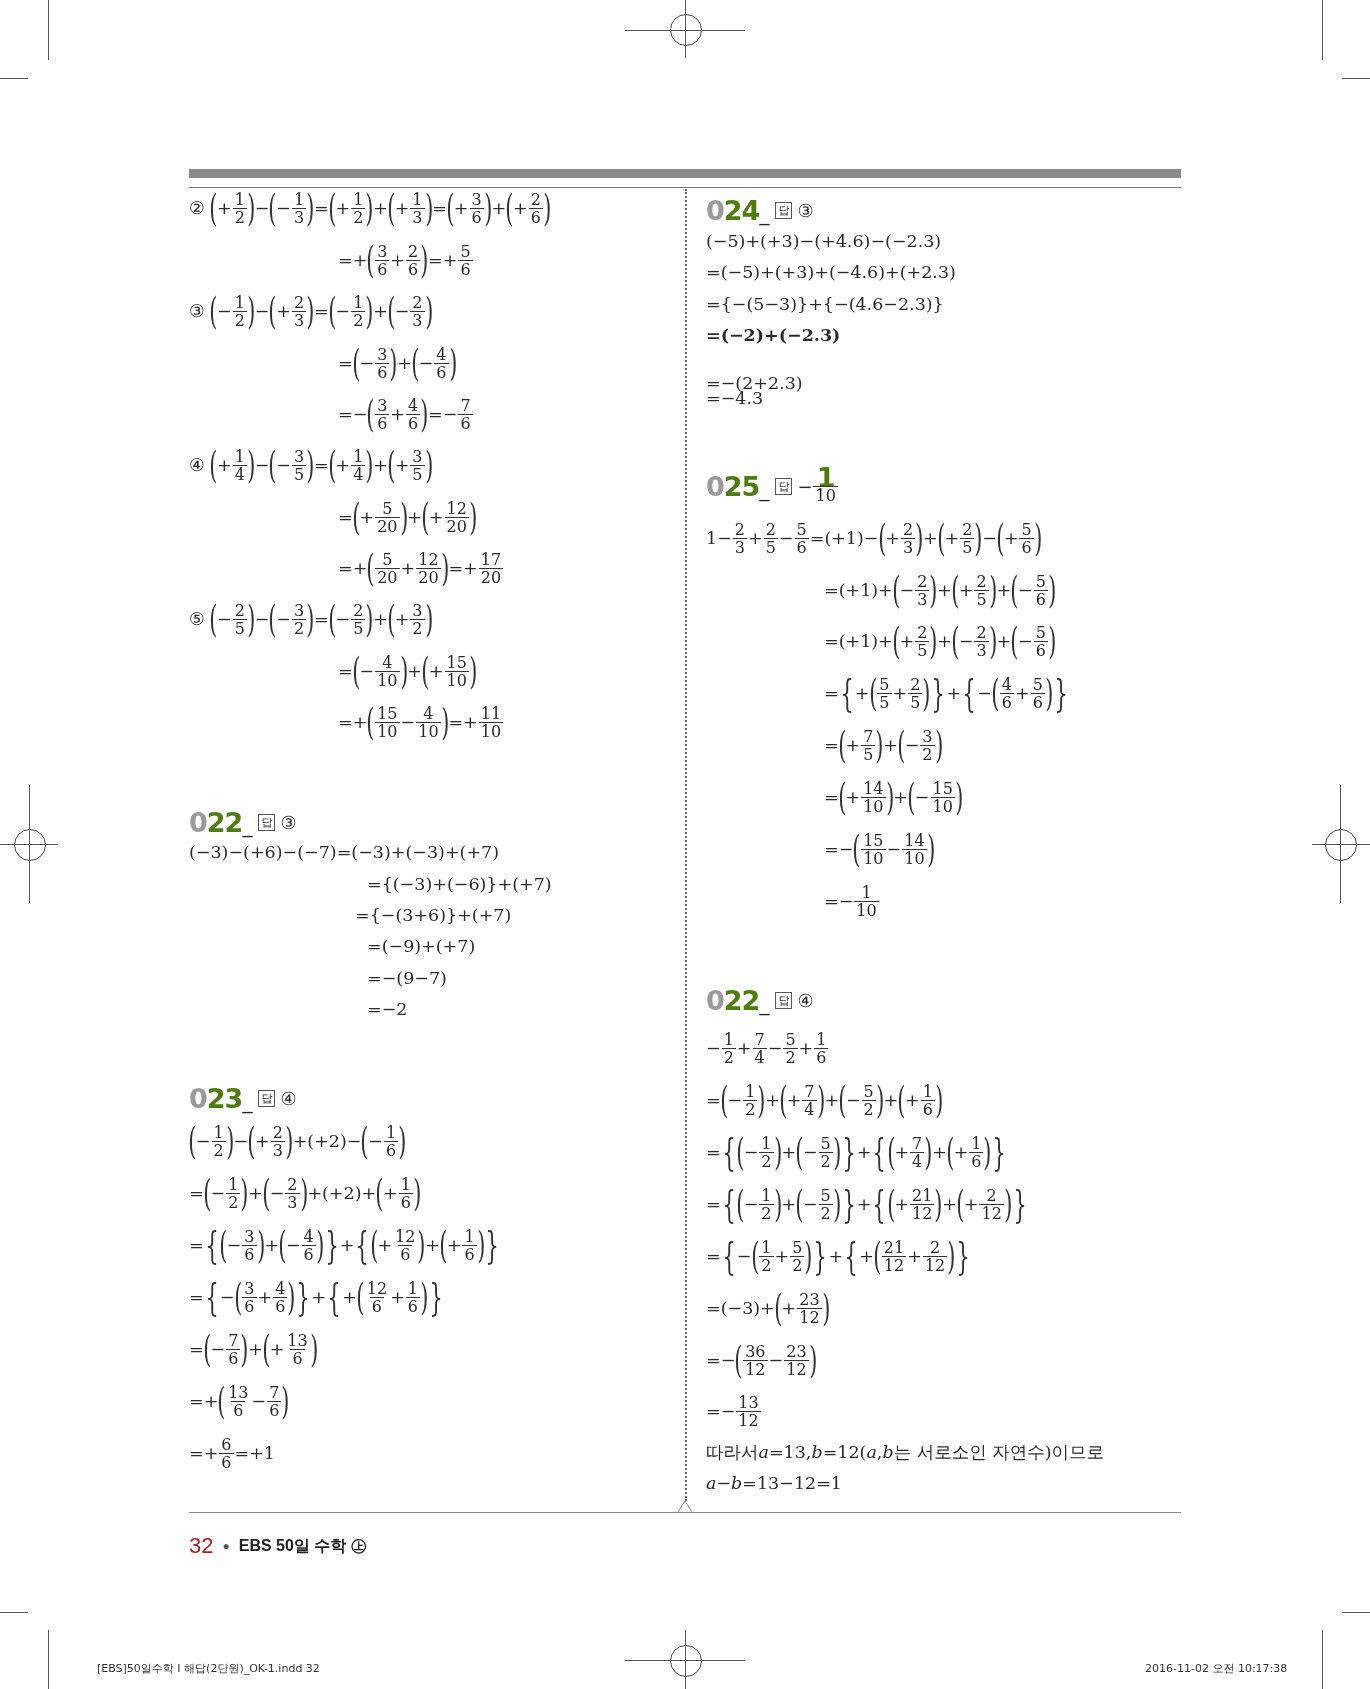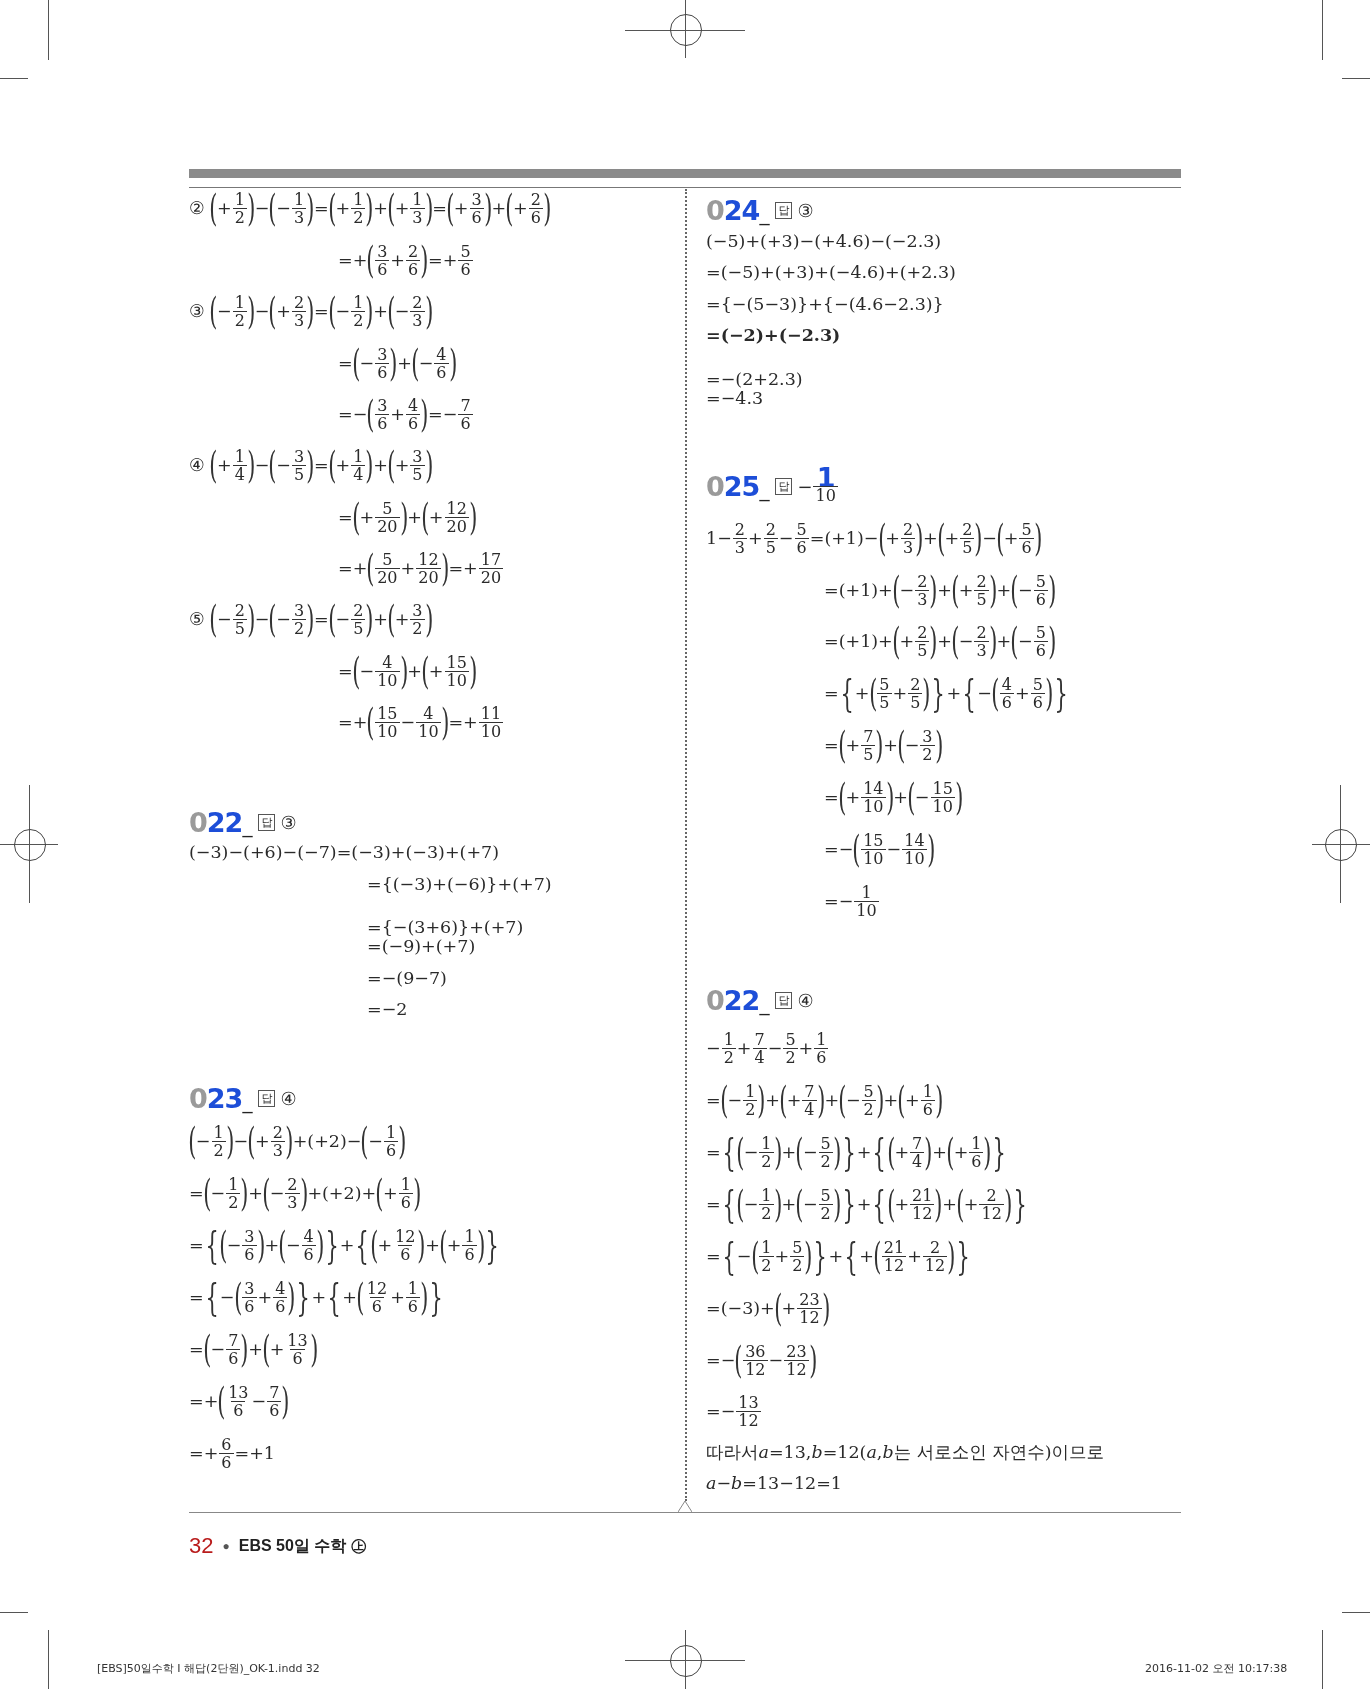--- a/index.html
+++ b/index.html
@@ -14,21 +14,21 @@
   .botline{position:absolute;left:189px;top:1512px;width:992px;height:1px;background:#888;}
   .notch{position:absolute;left:678px;top:1500px;width:14px;height:12px;}
   .line{position:absolute;white-space:nowrap;font-size:17.5px;display:flex;align-items:center;height:44px;}
   .frac{display:inline-flex;flex-direction:column;align-items:center;vertical-align:middle;margin:0 1px;font-size:16px;line-height:17px;}
   .frac .num{padding:0 2px;}
   .frac .den{border-top:1px solid #333;padding:0 2px;}
   .bp{font-size:38px;font-weight:200;line-height:1;transform:scaleX(0.55);display:inline-block;margin:0 -4px;color:#333;}
   .tk{display:inline-block;}
   .hdr{position:absolute;display:flex;align-items:center;white-space:nowrap;}
   .hdr .zero{font-family:"DejaVu Sans","Liberation Sans",sans-serif;font-weight:bold;font-size:27px;color:#9a9a9a;letter-spacing:-1px;}
-  .hdr .num{font-family:"DejaVu Sans","Liberation Sans",sans-serif;font-weight:bold;font-size:27px;color:#1d4ed8;letter-spacing:-1px;}
+  .hdr .num{font-family:"DejaVu Sans","Liberation Sans",sans-serif;font-weight:bold;font-size:27px;color:#4d7c0f;letter-spacing:-1px;}
   .hdr .us{font-family:"DejaVu Sans",sans-serif;font-size:20px;color:#222;margin-right:6px;position:relative;top:4px;}
   .hdr .dap{display:inline-block;border:1px solid #555;font-family:"DejaVu Sans",sans-serif;font-size:11px;padding:0 2px;line-height:15px;margin-right:5px;}
   .hdr .ans{font-size:18px;display:inline-flex;align-items:center;}
   .footer{position:absolute;left:189px;top:1533px;font-family:"Liberation Sans","DejaVu Sans",sans-serif;display:flex;align-items:center;white-space:nowrap;}
   .footer .pg{font-size:22px;color:#b91c1c;}
   .footer .dot{margin:0 9px;font-size:12px;color:#555;}
   .footer .book{font-size:16px;font-weight:bold;color:#222;}
   .slug{position:absolute;top:1661px;font-family:"DejaVu Sans",sans-serif;font-size:11px;color:#333;white-space:nowrap;}
   i.var{font-style:italic;}
 </style>
@@ -374,21 +374,21 @@
       <span class="us">_</span>
       <span class="dap">답</span>
       <span class="ans">③</span>
     </div>
     <div class="line" style="left: 189px; top: 830px;">
       <span class="tk">(−3)−(+6)−(−7)=(−3)+(−3)+(+7)</span>
     </div>
     <div class="line" style="left: 367px; top: 862px;">
       <span class="tk">={(−3)+(−6)}+(+7)</span>
     </div>
-    <div class="line" style="left: 367px; top: 893px; align-items: flex-end;">
+    <div class="line" style="left: 355px; top: 893px;">
       <span class="tk">={−(3+6)}+(+7)</span>
     </div>
     <div class="line" style="left: 367px; top: 924px;">
       <span class="tk">=(−9)+(+7)</span>
     </div>
     <div class="line" style="left: 367px; top: 956px;">
       <span class="tk">=−(9−7)</span>
     </div>
     <div class="line" style="left: 367px; top: 987px;">
       <span class="tk">=−2</span>
@@ -578,21 +578,21 @@
     </div>
     <div class="line" style="left: 706px; top: 250px; text-align: right;">
       <span class="tk">=(−5)+(+3)+(−4.6)+(+2.3)</span>
     </div>
     <div class="line" style="left: 706px; top: 282px;">
       <span class="tk">={−(5−3)}+{−(4.6−2.3)}</span>
     </div>
     <div class="line" style="left: 706px; top: 313px; font-weight: bold;">
       <span class="tk">=(−2)+(−2.3)</span>
     </div>
-    <div class="line" style="left: 706px; top: 345px; align-items: flex-end;">
+    <div class="line" style="left: 706px; top: 361px;">
       <span class="tk">=−(2+2.3)</span>
     </div>
     <div class="line" style="left: 706px; top: 376px; align-items: center;">
       <span class="tk">=−4.3</span>
     </div>
     <div class="hdr" style="left: 706px; top: 468px; height: 36px;">
       <span class="zero">0</span>
       <span class="num">25</span>
       <span class="us">_</span>
       <span class="dap">답</span>

